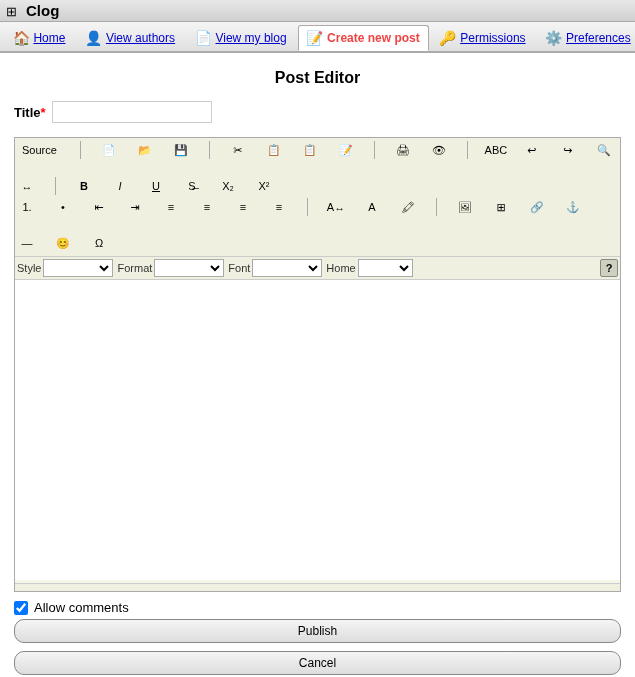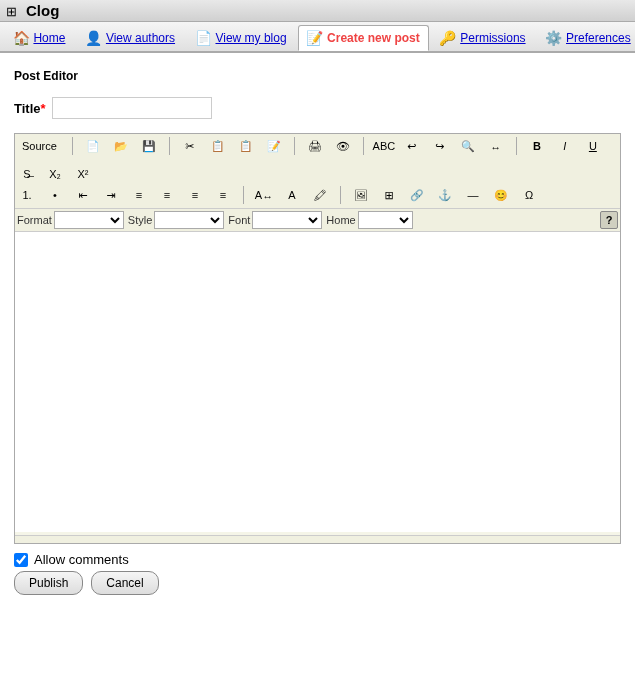--- a/index.html
+++ b/index.html
@@ -71,24 +71,25 @@
       text-decoration: none;
       color: #ef4444;
     }
 
     
     #page-content {
       padding: 10px 14px;
     }
 
     #page-title {
-      font-size: 12px;
+      font-size: 16px;
       font-weight: bold;
       margin-bottom: 14px;
       margin-top: 6px;
+      text-align: center;
     }
 
     
     .field-row {
       display: flex;
       align-items: center;
       margin-bottom: 14px;
       gap: 6px;
     }
     .field-label {
@@ -120,21 +121,21 @@
     
     #toolbar {
       border-bottom: 1px solid #ccc;
       padding: 2px 2px;
       background: #f0f0e0;
     }
     .toolbar-row {
       display: flex;
       align-items: center;
       flex-wrap: wrap;
-      gap: 8px;
+      gap: 16px;
       margin-bottom: 1px;
     }
     .tb-btn {
       width: 20px;
       height: 20px;
       display: inline-flex;
       align-items: center;
       justify-content: center;
       border: 1px solid transparent;
       cursor: pointer;
@@ -219,20 +220,21 @@
     .checkbox-row input[type="checkbox"] {
       width: 14px;
       height: 14px;
     }
 
     
     .buttons-row {
       display: flex;
       gap: 8px;
       margin-top: 4px;
+      flex-direction: column;
     }
     .action-btn {
       padding: 4px 14px;
       border: 1px solid #888;
       background: linear-gradient(to bottom, #f5f5f5, #ddd);
       border-radius: 10px;
       cursor: pointer;
       font-size: 12px;
     }
   </style>
@@ -335,25 +337,25 @@
           <button class="tb-btn" title="Insert anchor">⚓</button>
           <button class="tb-btn" title="Insert horizontal rule">—</button>
           <button class="tb-btn" title="Insert smiley">😊</button>
           <button class="tb-btn" title="Insert special character">Ω</button>
         </div>
     </div>
 
     
     <div class="toolbar-dropdowns">
       <div class="dropdown-group">
-        <span class="dropdown-label">Format</span>
+        <span class="dropdown-label">Style</span>
         <select class="toolbar-select"></select>
       </div>
       <div class="dropdown-group">
-        <span class="dropdown-label">Style</span>
+        <span class="dropdown-label">Format</span>
         <select class="toolbar-select"></select>
       </div>
       <div class="dropdown-group">
         <span class="dropdown-label">Font</span>
         <select class="toolbar-select"></select>
       </div>
       <div class="dropdown-group">
         <span class="dropdown-label">Home</span>
         <select class="toolbar-select" style="min-width:55px;"></select>
       </div>

